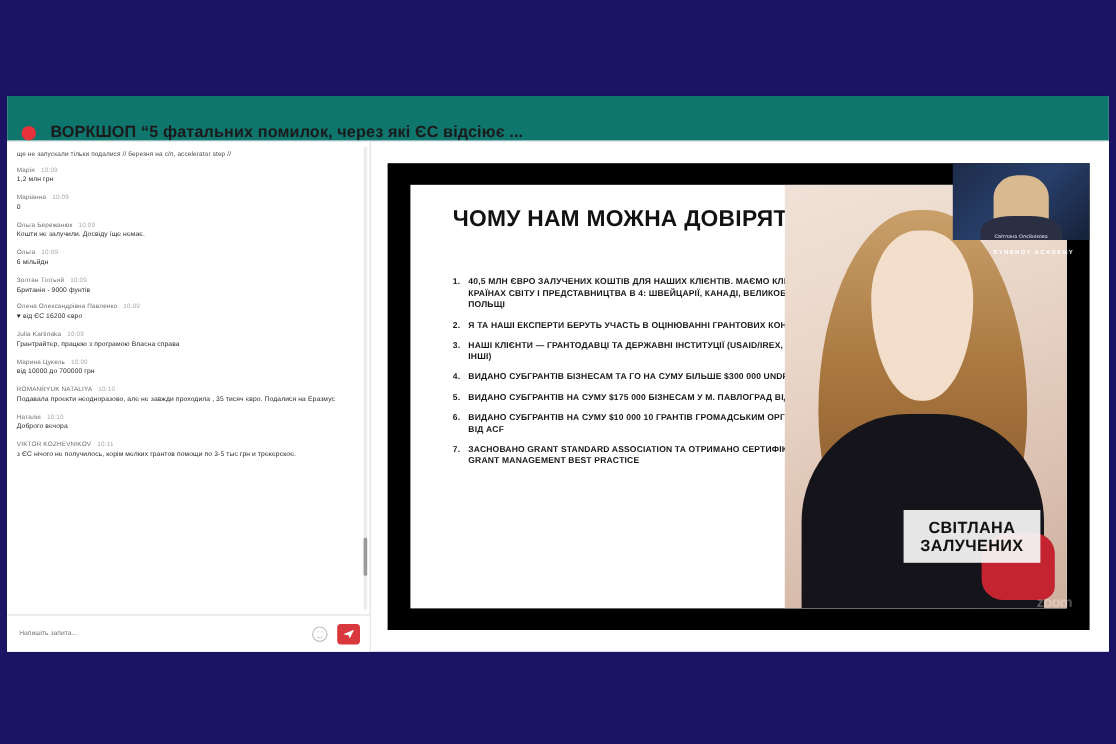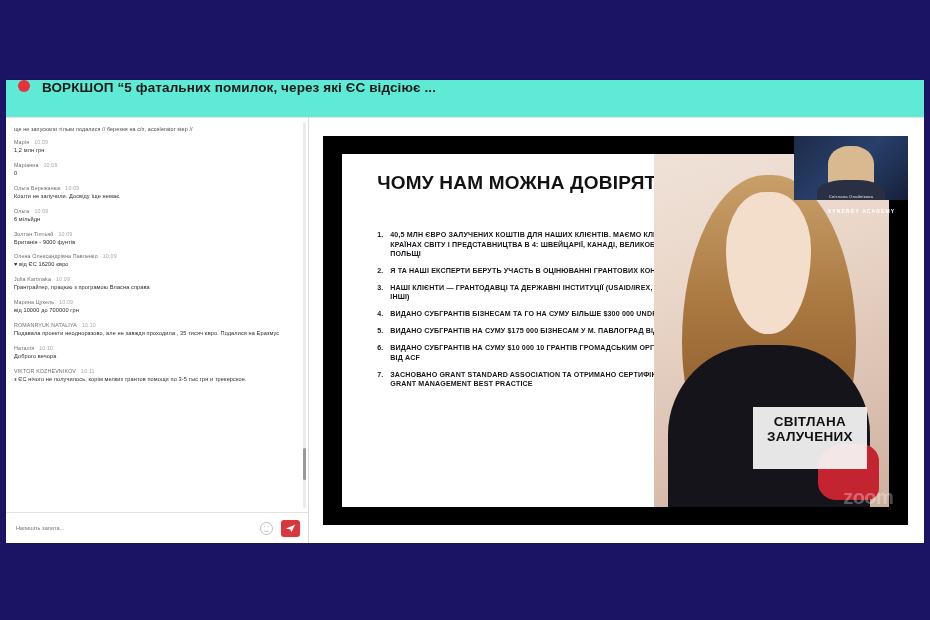--- a/index.html
+++ b/index.html
@@ -26,23 +26,23 @@
     top: 80px;
     width: 918px;
     height: 462px;
     background: #ffffff;
     box-shadow: 0 0 0 1px rgba(0,0,0,0.08);
   }
 
   .titlebar {
     height: 37px;
     display: flex;
-    align-items: flex-start;
+    align-items: flex-end;
     padding-left: 12px;
-    background: #5eead4;
+    background: #0f766e;
     border-bottom: 1px solid #e6e6e6;
   }
   .rec-dot {
     width: 12px;
     height: 12px;
     border-radius: 50%;
     background: #e8333a;
     margin-right: 12px;
     flex: 0 0 auto;
   }
@@ -287,21 +287,21 @@
     height: 16%;
     background: #c42430;
     border-radius: 40% 30% 20% 30%;
   }
 
   .name-plate {
     position: absolute;
     right: 4%;
     bottom: 11%;
     background: rgba(246,246,246,0.93);
-    padding: 7px 14px 24px 14px;
+    padding: 7px 14px 6px 14px;
     text-align: center;
   }
   .name-plate .l1, .name-plate .l2 {
     font-size: 13.5px;
     font-weight: bold;
     color: #111;
     line-height: 1.12;
     letter-spacing: 0.3px;
   }
 
@@ -352,21 +352,21 @@
     font-size: 5px;
     font-weight: bold;
     color: #ffffff;
     letter-spacing: 1.1px;
   }
 
   .zoom-wm {
     position: absolute;
     right: 2.5%;
     bottom: 4%;
-    font-size: 20px;
+    font-size: 12px;
     font-weight: bold;
     color: rgba(255,255,255,0.30);
     letter-spacing: -0.5px;
   }
 </style>
 </head>
 <body>
 
 <div id="root">
 

